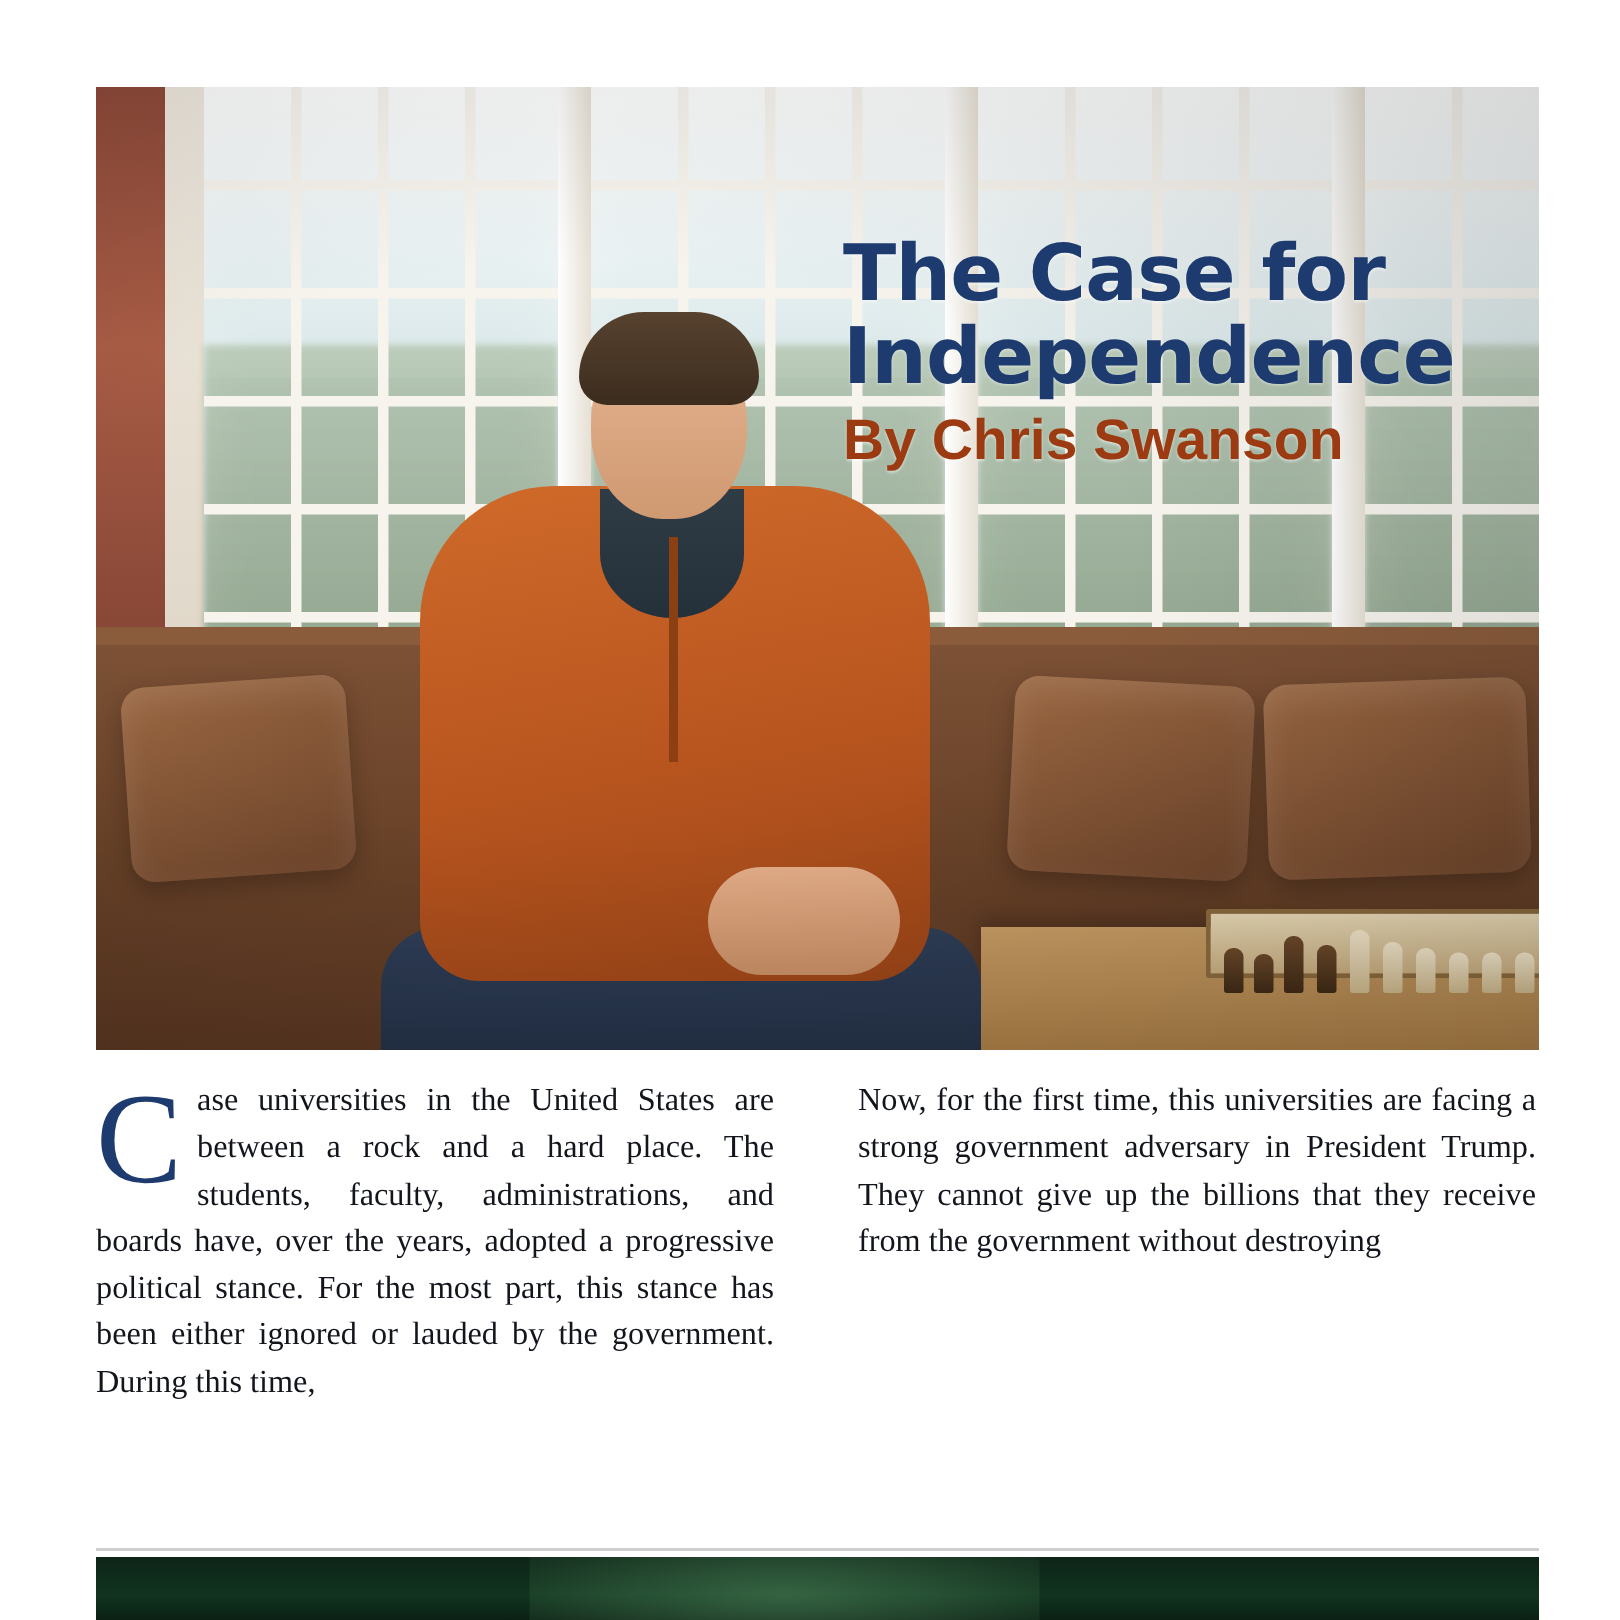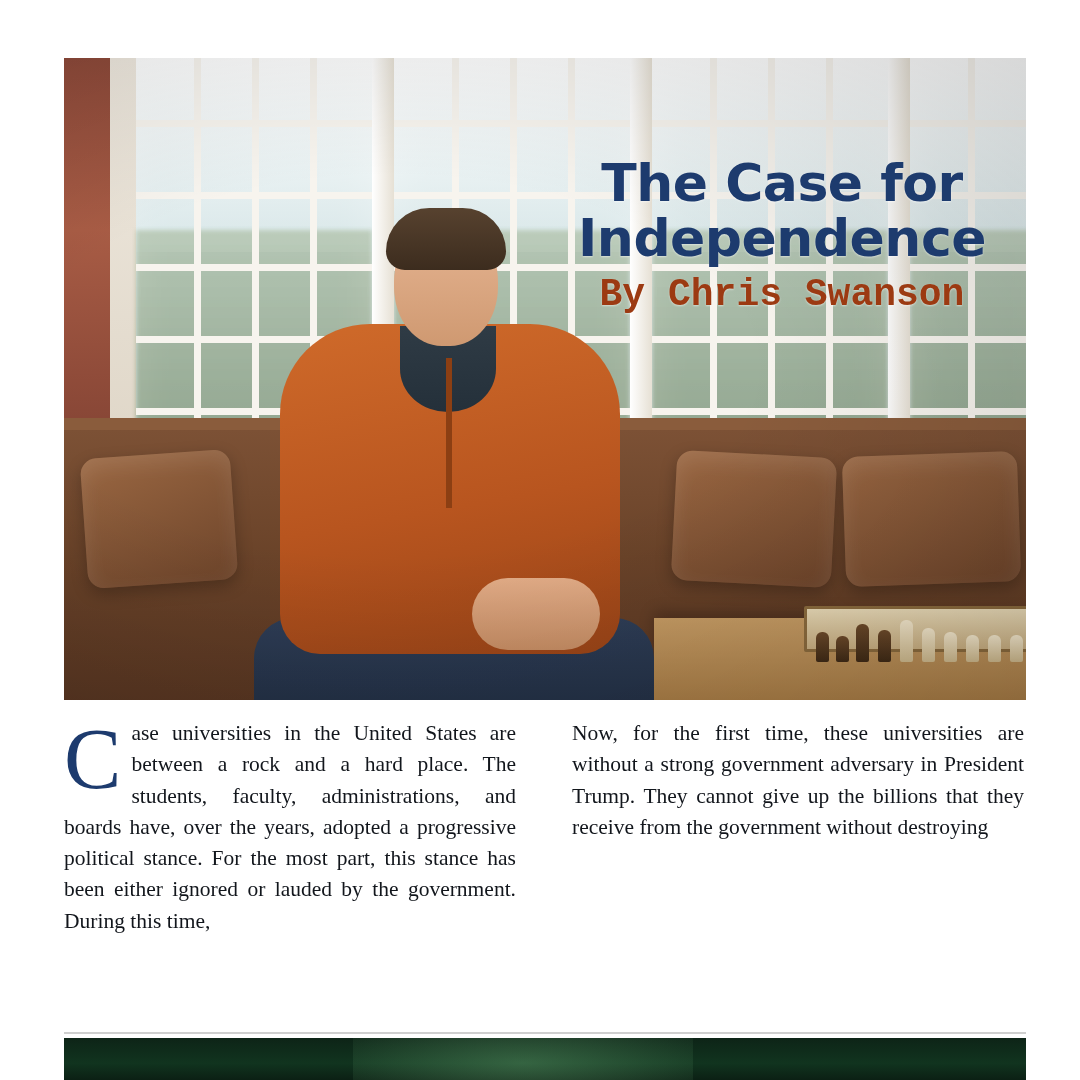--- a/index.html
+++ b/index.html
@@ -194,34 +194,34 @@
     background: radial-gradient(ellipse at 34% 48%, rgba(0,0,0,0) 40%, rgba(0,0,0,0.16) 100%);
     pointer-events: none;
   }
 
   
   .headline {
     position: absolute;
     right: 24px;
     top: 98px;
     width: 440px;
-    text-align: center;
+    text-align: left;
   }
   .headline .title {
     font-family: "DejaVu Sans", sans-serif;
     font-weight: 700;
     font-size: 52px;
     line-height: 1.06;
     color: #1d3b6e;
     letter-spacing: -0.5px;
     text-shadow: 0 1px 2px rgba(255,255,255,0.5);
   }
   .headline .byline {
     margin-top: 8px;
-    font-family: Liberation Mono, monospace;
+    font-family: Liberation Sans, sans-serif;
     font-weight: 700;
     font-size: 38px;
     line-height: 1.1;
     color: #9c3a12;
     text-shadow: 0 1px 2px rgba(255,255,255,0.5);
   }
 
   
   .article {
     position: absolute;
@@ -378,21 +378,21 @@
       <div class="title">The Case for Independence</div>
       <div class="byline">By Chris Swanson</div>
     </div>
   </div>
 
   <div class="article">
     <div class="col">
       <p class="dropcap">Case universities in the United States are between a rock and a hard place. The students, faculty, administrations, and boards have, over the years, adopted a progressive political stance. For the most part, this stance has been either ignored or lauded by the government. During this time,</p>
     </div>
     <div class="col">
-      <p>Now, for the first time, these universities are without a strong government adversary in President Trump. They cannot give up the billions that they receive from the government without destroying</p>
+      <p>Now, for the first time, this universities are facing a strong government adversary in President Trump. They cannot give up the billions that they receive from the government without destroying</p>
     </div>
   </div>
 
   <div class="rule-top"></div>
   <div class="bottom-strip">
     <div class="glow"></div>
   </div>
 
 </div>
 

